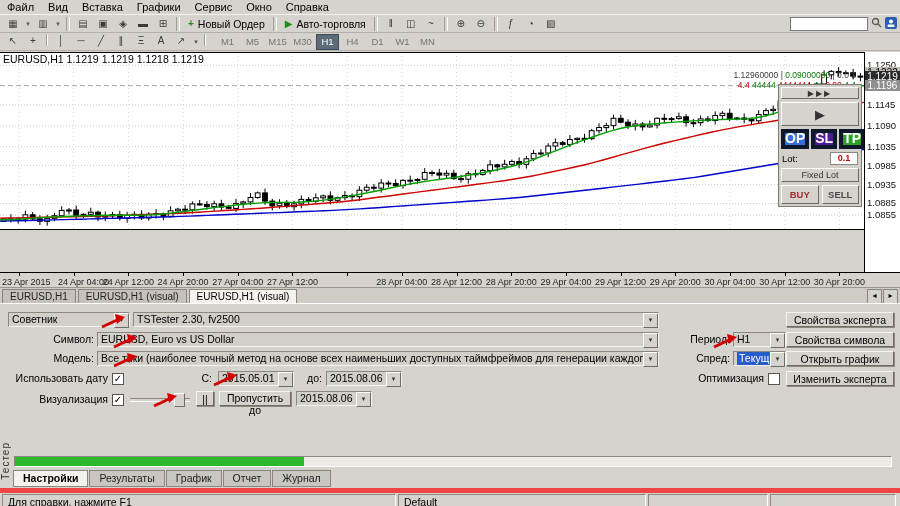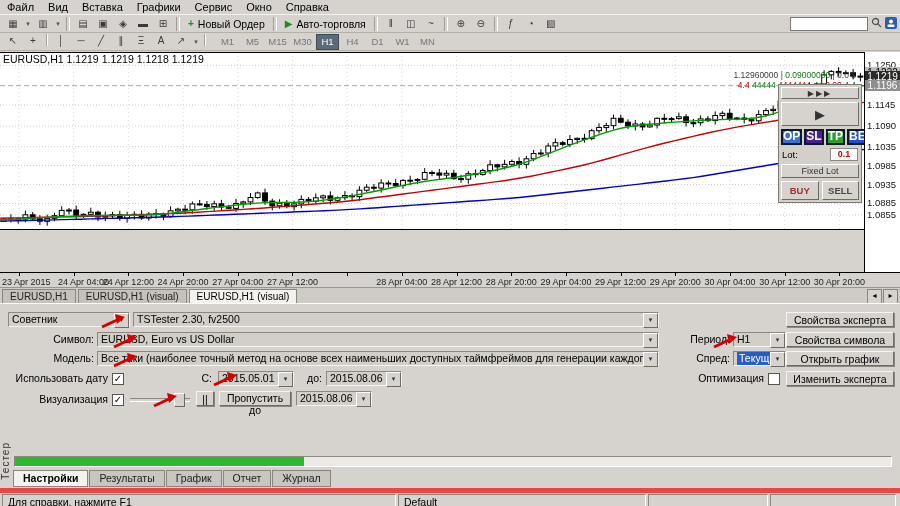--- a/index.html
+++ b/index.html
@@ -51,21 +51,21 @@
   .tabarrow{width:13px;height:13px;line-height:12px;text-align:center;font-size:8px;background:#d6d3ce;
             border:1px solid #8a867f;margin-left:1px;cursor:default}
   
   #panel{position:absolute;left:778px;top:32px;width:84px;background:#d3d0ca;border:1px solid #7e7a74;
          padding:2px;box-sizing:border-box;display:flex;flex-direction:column;gap:3px}
   .pbtn{background:#d6d3ce;border:1px solid;border-color:#fff #6e6a64 #6e6a64 #fff;font-size:8px;
         text-align:center;color:#333;padding:0;font-family:inherit;cursor:default}
   #ff-btn{height:12px;letter-spacing:2px}
   #play-btn{height:24px;font-size:13px}
   #oprow{display:flex;gap:2px}
-  .opbtn{flex:1;height:12px;font-size:12px;font-weight:bold;color:#fff;border:2px solid #0f172a;
+  .opbtn{flex:1;height:12px;font-size:14px;font-weight:bold;color:#fff;border:4px solid #0f172a;
          text-align:center;line-height:11px;cursor:default}
   #lotrow{display:flex;align-items:center;height:13px;padding:0 1px}
   #lot-label{font-size:9.5px}
   #lot-value{margin-left:auto;width:26px;height:11px;line-height:11px;background:#fff;
              border:1px solid #8c8880;text-align:center;font-size:9px;font-weight:bold;cursor:default}
   #fixed-btn{height:14px;font-size:9px}
   #bsrow{display:flex;gap:3px}
   .bsbtn{flex:1;height:19px;font-size:9.5px;font-weight:bold}
   #buy-btn{color:#a03030}
   #sell-btn{color:#4a4a4a}

